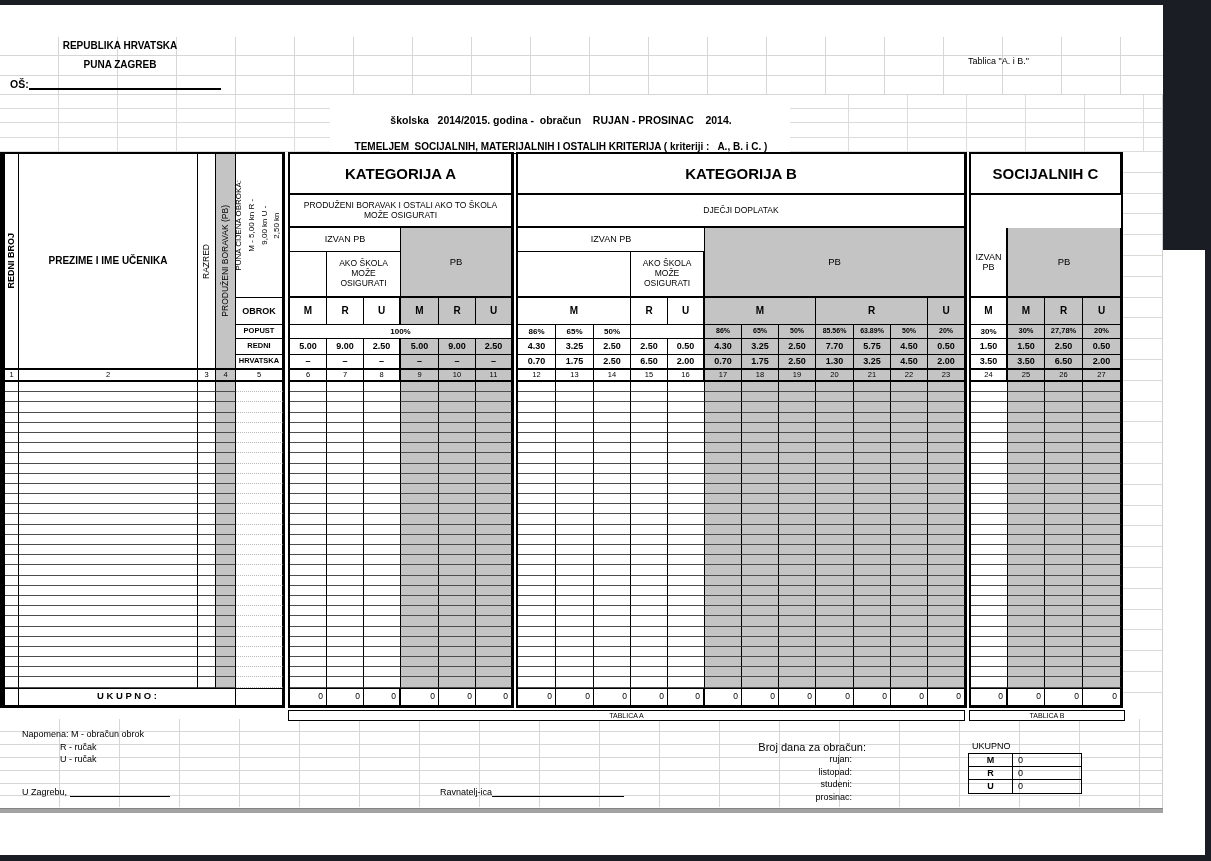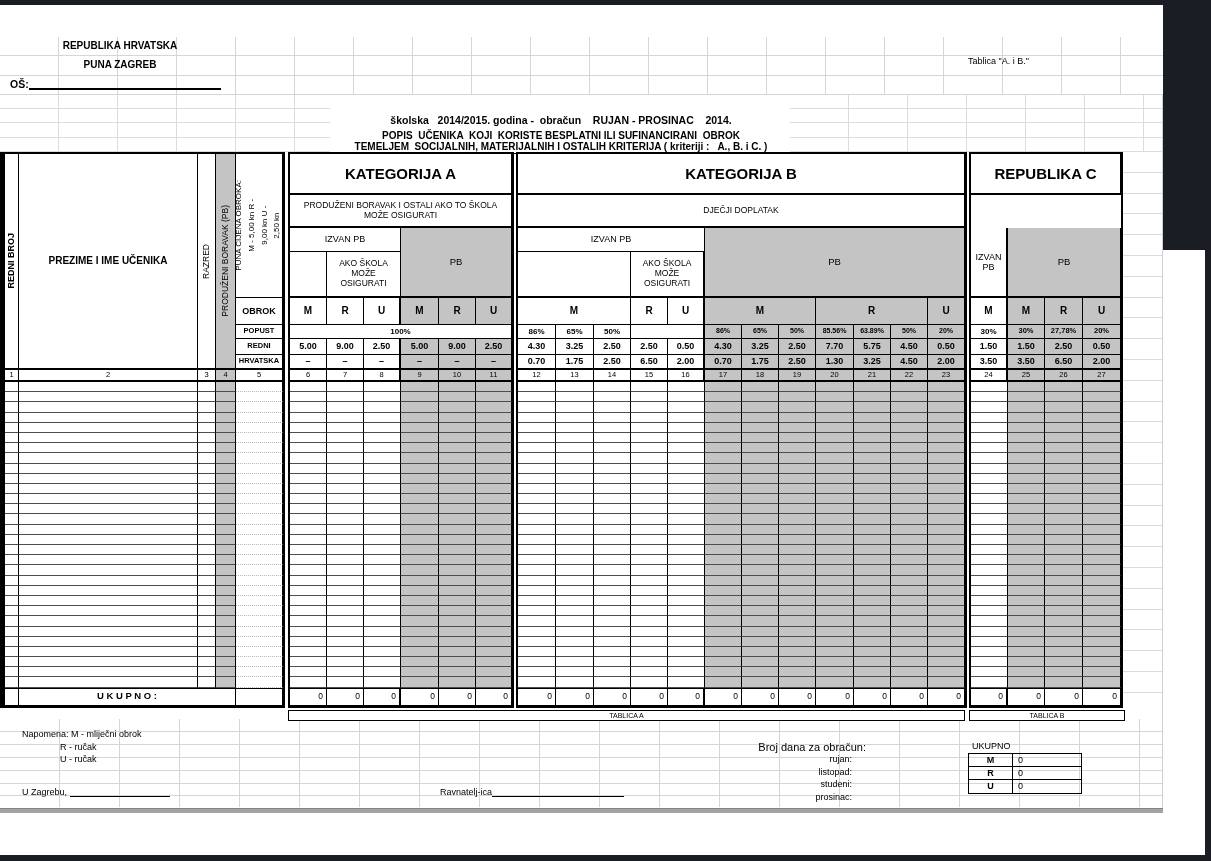--- a/index.html
+++ b/index.html
@@ -82,21 +82,20 @@
     <div class="gridband gb-c" style="left:0;top:719px;width:1163px;height:88px;"></div>
     <div class="gridband gb-d" style="left:1122px;top:152px;width:41px;height:560px;"></div>
     <div class="pageedge"></div>
 
     <div class="txt bold ctr" style="left:0;top:40px;width:240px;font-size:10px;">REPUBLIKA HRVATSKA</div>
     <div class="txt bold ctr" style="left:0;top:59px;width:240px;font-size:10px;">PUNA ZAGREB</div>
     <div class="txt" style="left:10px;top:78px;font-size:10.5px;"><span class="bold">OŠ:</span><span class="uline" style="width:192px;"></span></div>
     <div class="txt" style="left:968px;top:56px;font-size:9px;">Tablica "A. i B."</div>
 
     <div class="txt bold ctr pre" style="left:0;top:114px;width:1122px;font-size:10.5px;">školska   2014/2015. godina -  obračun    RUJAN - PROSINAC    2014.</div>
-    <div class="txt bold ctr pre" style="left:0;top:130px;width:1122px;font-size:10px;">POPIS  UČENIKA  KOJI  KORISTE BESPLATNI ILI SUFINANCIRANI  OBROK</div>
     <div class="txt bold ctr" style="left:0;top:141px;width:1122px;font-size:10px;"><span class="pre" style="display:inline-block;border-bottom:1.5px solid #000;padding-bottom:1px;">TEMELJEM  SOCIJALNIH, MATERIJALNIH I OSTALIH KRITERIJA ( kriteriji :   A., B. i C. )</span></div>
 
     <div id="grid-left" class="blocktable">
       <div class="cell vcell bb2" style="grid-area:1/1/9/2;">
           <span class="bold" style="font-size:9px;">REDNI BROJ</span>
         </div>
       <div class="cell bold bb2" style="grid-area:1/2/9/3;font-size:10px;">PREZIME I IME UČENIKA</div>
       <div class="cell vcell bb2" style="grid-area:1/3/9/4;">
           <span style="font-size:8.5px;">RAZRED</span>
         </div>
@@ -922,21 +921,21 @@
         <div class="cell tcell" style="grid-area: 40 / 6 / 41 / 7; border-top: 1px solid rgb(0, 0, 0);">0</div>
         <div class="cell tcell" style="grid-area: 40 / 7 / 41 / 8; border-top: 1px solid rgb(0, 0, 0);">0</div>
         <div class="cell tcell" style="grid-area: 40 / 8 / 41 / 9; border-top: 1px solid rgb(0, 0, 0);">0</div>
         <div class="cell tcell" style="grid-area: 40 / 9 / 41 / 10; border-top: 1px solid rgb(0, 0, 0);">0</div>
         <div class="cell tcell" style="grid-area: 40 / 10 / 41 / 11; border-top: 1px solid rgb(0, 0, 0);">0</div>
         <div class="cell tcell" style="grid-area: 40 / 11 / 41 / 12; border-top: 1px solid rgb(0, 0, 0);">0</div>
         <div class="cell tcell" style="grid-area: 40 / 12 / 41 / 13; border-top: 1px solid rgb(0, 0, 0);">0</div>
       </div>
 
     <div id="grid-c" class="blocktable">
-      <div class="cell kat-title bb2" style="grid-area:1/1/2/5;">REPUBLIKA C</div>
+      <div class="cell kat-title bb2" style="grid-area:1/1/2/5;">SOCIJALNIH C</div>
       <div class="cell small bb2 br2" style="grid-area:3/1/5/2;white-space:pre-line;">IZVAN
 PB</div>
       <div class="cell g bb2" style="grid-area:3/2/5/5;font-size:9.5px;">PB</div>
       <div class="cell obrok br2" style="grid-area:5/1/6/2;">M</div>
       <div class="cell obrok g" style="grid-area:5/2/6/3;">M</div>
       <div class="cell obrok g" style="grid-area:5/3/6/4;">R</div>
       <div class="cell obrok g" style="grid-area:5/4/6/5;">U</div>
       <div class="cell pop br2" style="grid-area:6/1/7/2;">30%</div>
       <div class="cell pop-s g" style="grid-area:6/2/7/3;font-size:7.5px;">30%</div>
       <div class="cell pop-s g" style="grid-area:6/3/7/4;font-size:7.5px;">27,78%</div>
@@ -1079,21 +1078,21 @@
         <div class="cell tcell" style="grid-area: 40 / 4 / 41 / 5; border-top: 1px solid rgb(0, 0, 0);">0</div>
       </div>
 
     <div class="tbar" style="left:288px;width:675px;">
         <span>TABLICA A</span>
       </div>
     <div class="tbar" style="left:969px;width:154px;">
         <span>TABLICA B</span>
       </div>
 
-    <div class="txt" style="left:22px;top:729px;font-size:9px;">Napomena: M - mliječni obrok</div>
+    <div class="txt" style="left:22px;top:729px;font-size:9px;">Napomena: M - obračun obrok</div>
     <div class="txt" style="left:60px;top:742px;font-size:9px;">R - ručak</div>
     <div class="txt" style="left:60px;top:754px;font-size:9px;">U - ručak</div>
 
     <div class="txt" style="left:700px;top:741px;width:166px;text-align:right;font-size:11px;">Broj dana za obračun:</div>
     <div class="txt" style="left:700px;top:754px;width:152px;text-align:right;font-size:9px;">rujan:</div>
     <div class="txt" style="left:700px;top:766.7px;width:152px;text-align:right;font-size:9px;">listopad:</div>
     <div class="txt" style="left:700px;top:779.4px;width:152px;text-align:right;font-size:9px;">studeni:</div>
     <div class="txt" style="left:700px;top:792.1px;width:152px;text-align:right;font-size:9px;">prosinac:</div>
 
     <div class="txt" style="left:972px;top:741px;font-size:9px;">UKUPNO</div>

